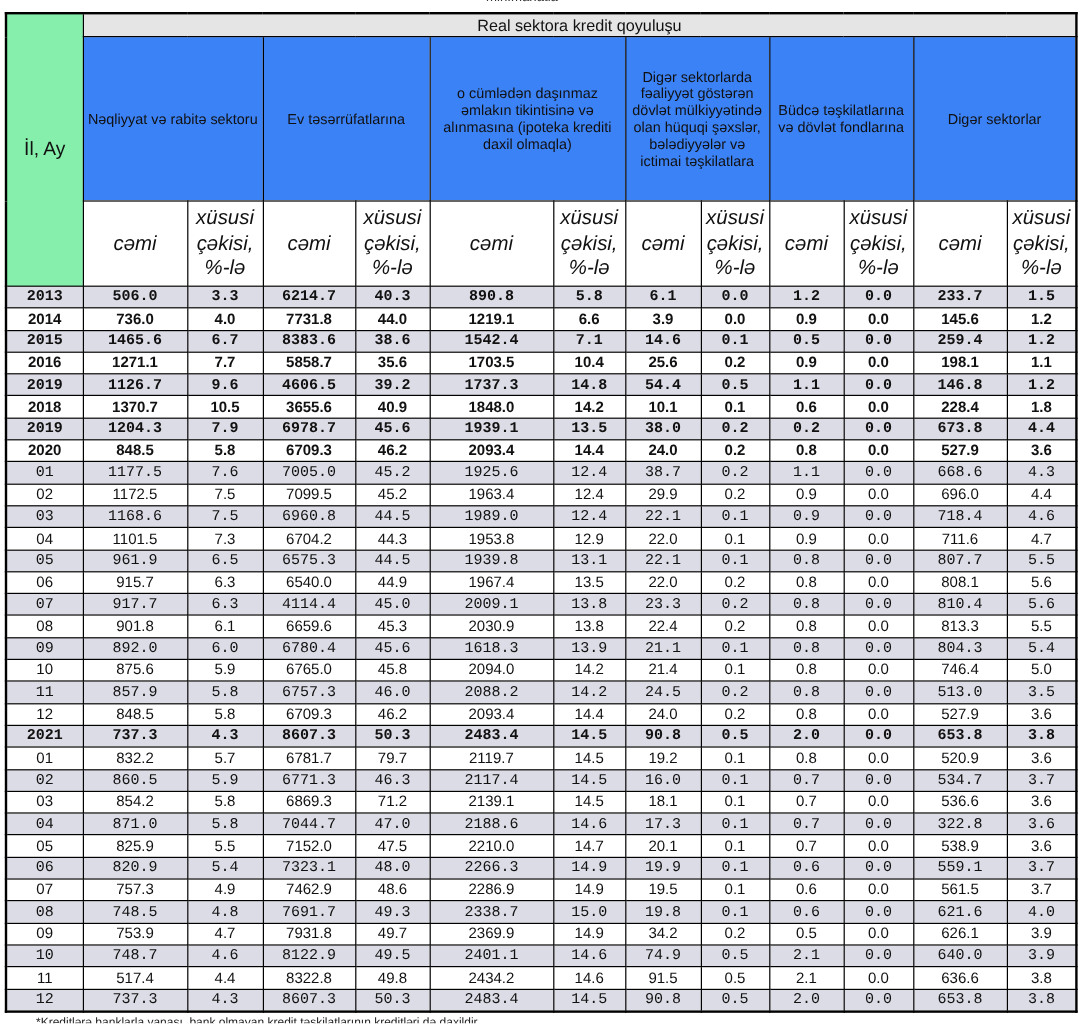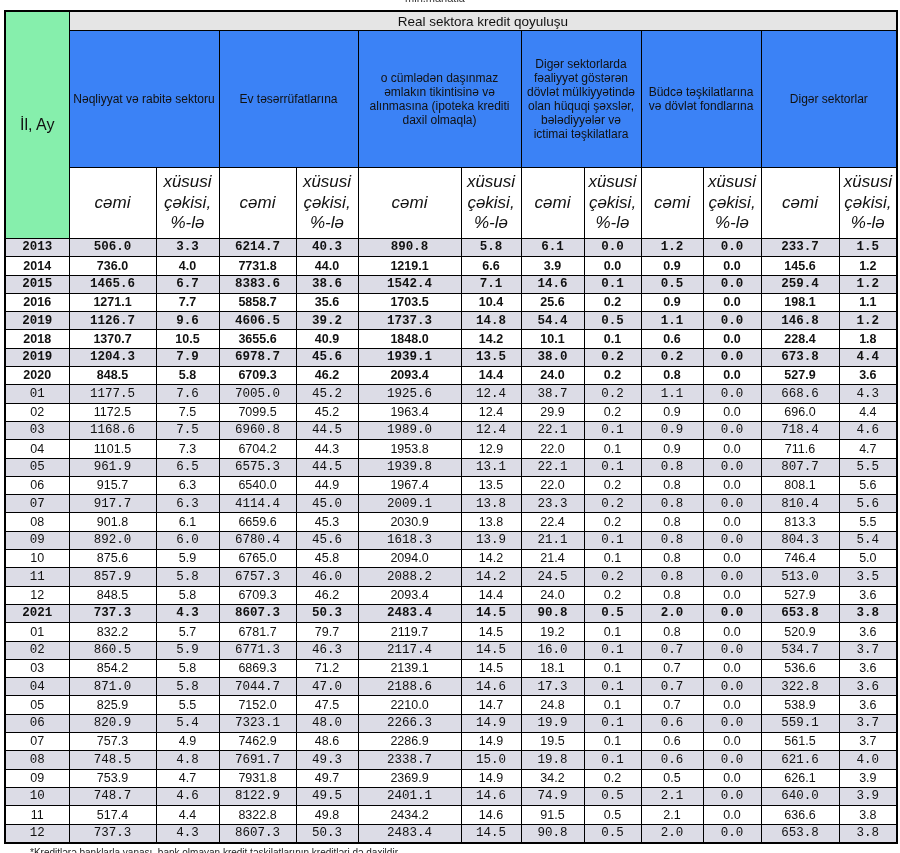--- a/index.html
+++ b/index.html
@@ -463,21 +463,21 @@
           <td>3.6</td>
         </tr>
         <tr class="">
           <th>05</th>
           <td>825.9</td>
           <td>5.5</td>
           <td>7152.0</td>
           <td>47.5</td>
           <td>2210.0</td>
           <td>14.7</td>
-          <td>24.8</td>
+          <td>20.1</td>
           <td>0.1</td>
           <td>0.7</td>
           <td>0.0</td>
           <td>538.9</td>
           <td>3.6</td>
         </tr>
         <tr class="stripe">
           <th>06</th>
           <td>820.9</td>
           <td>5.4</td>

